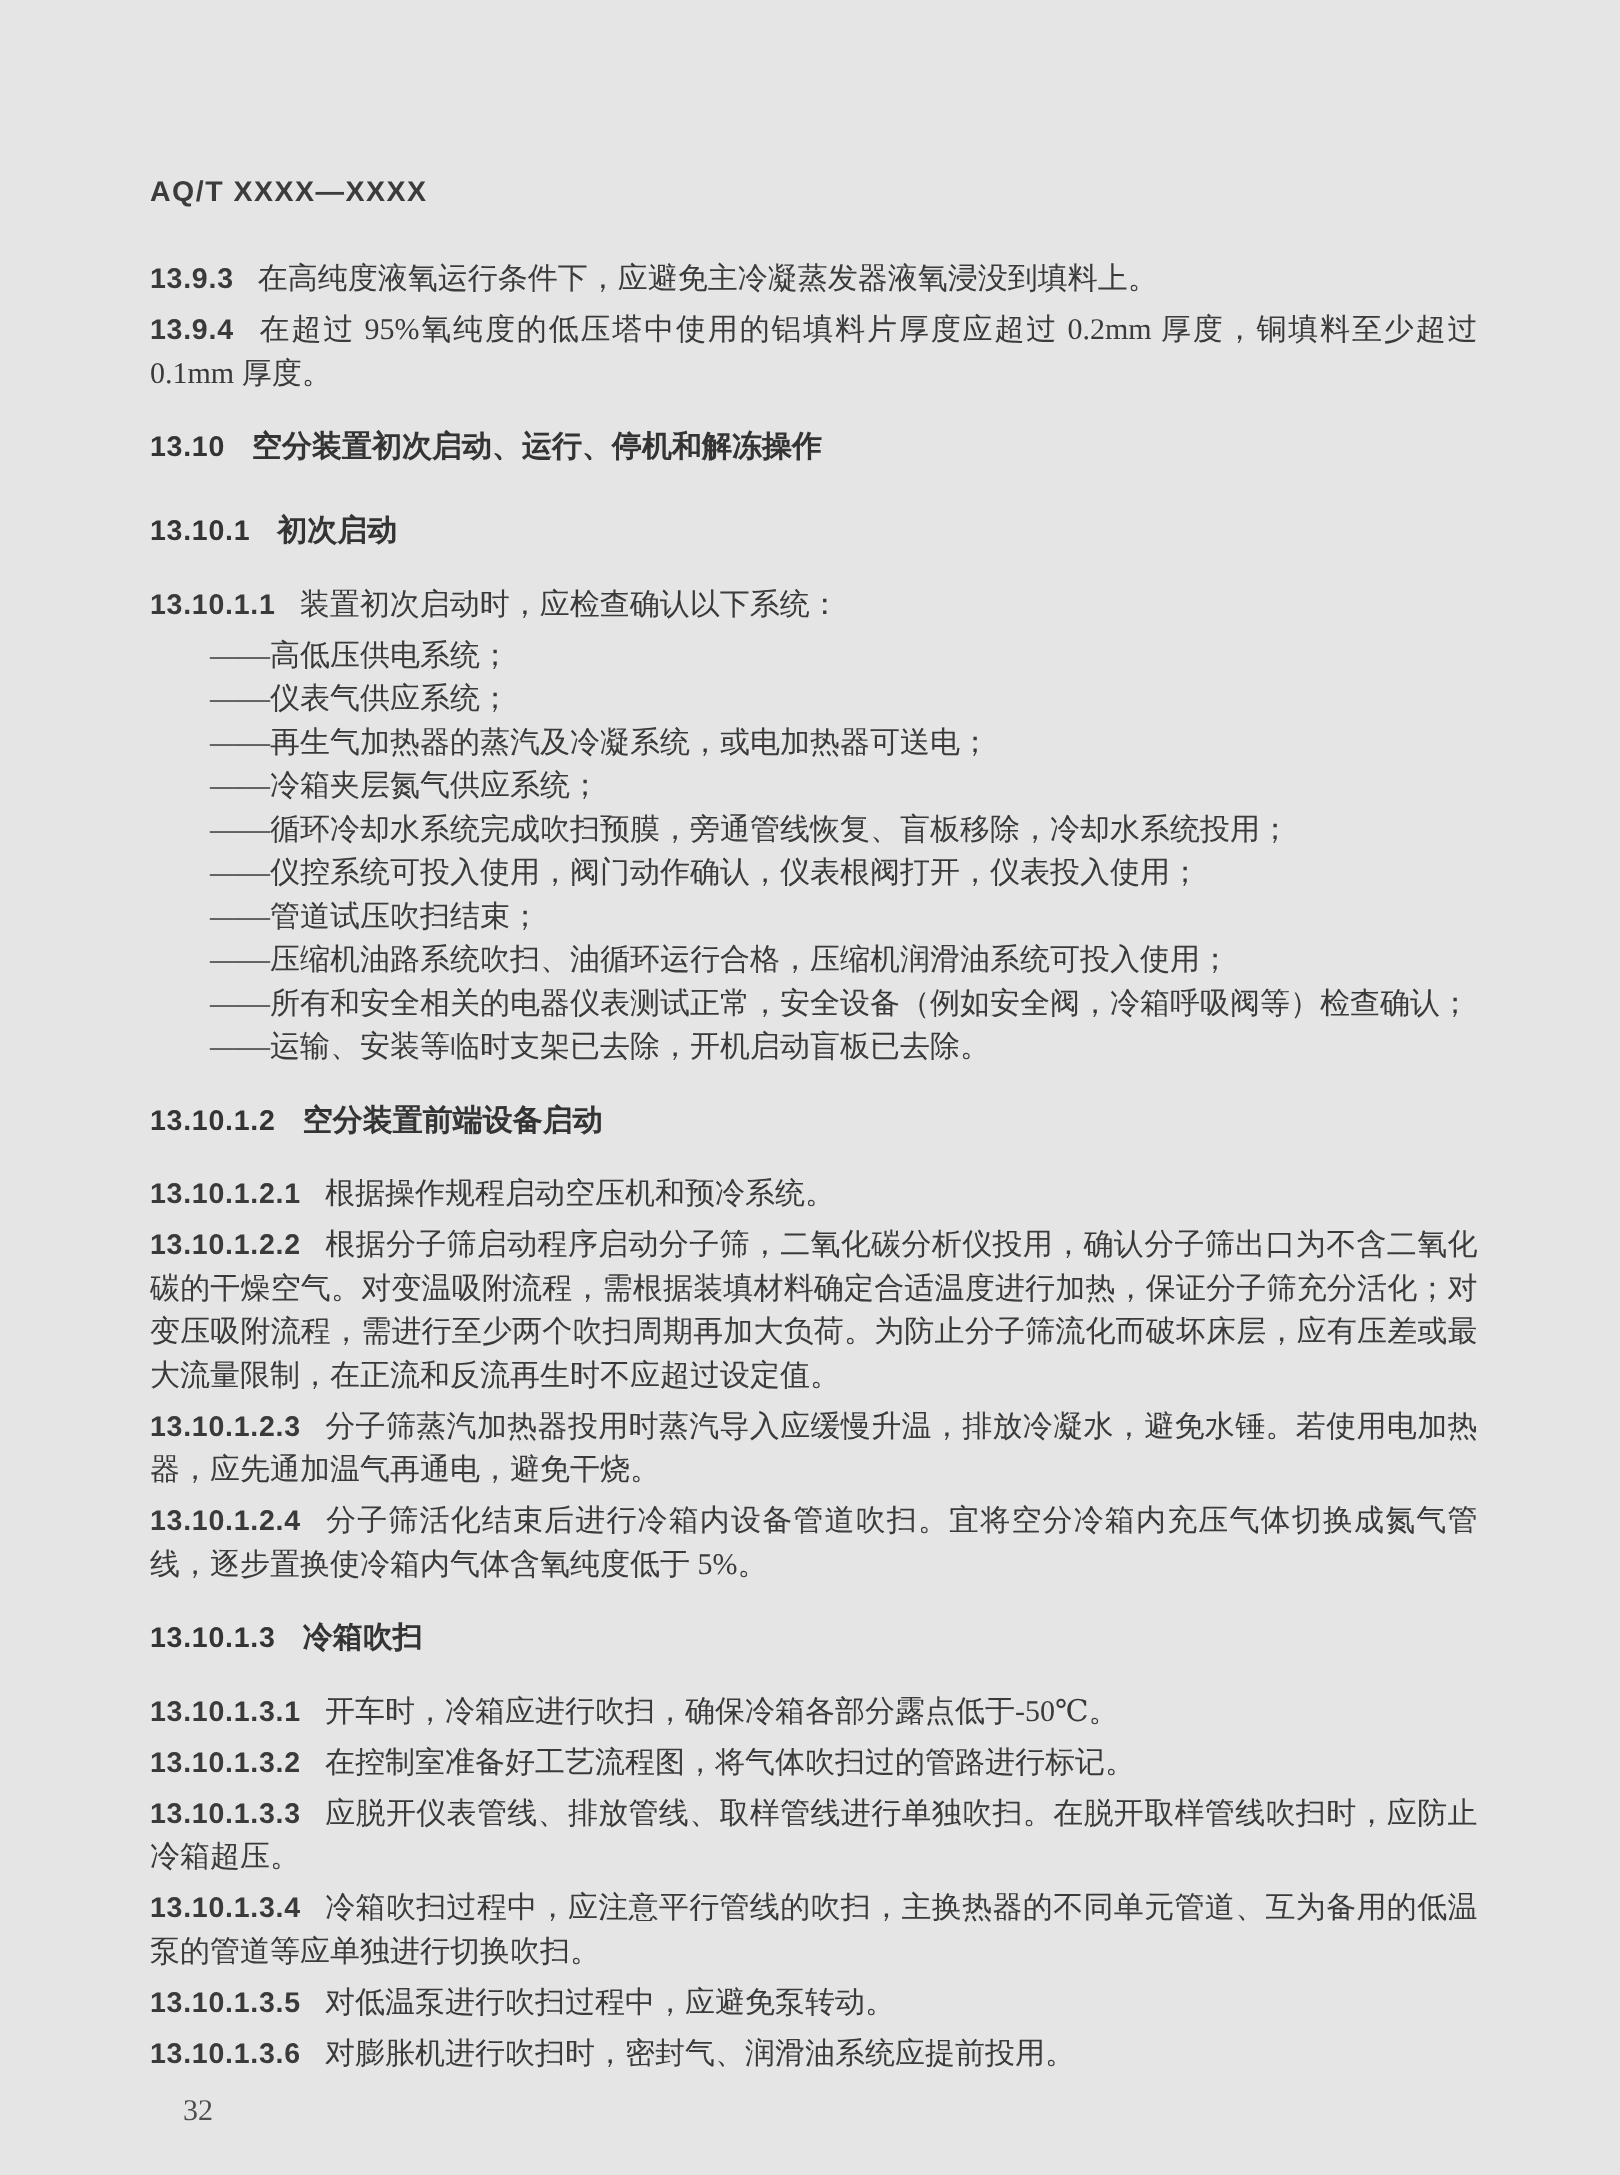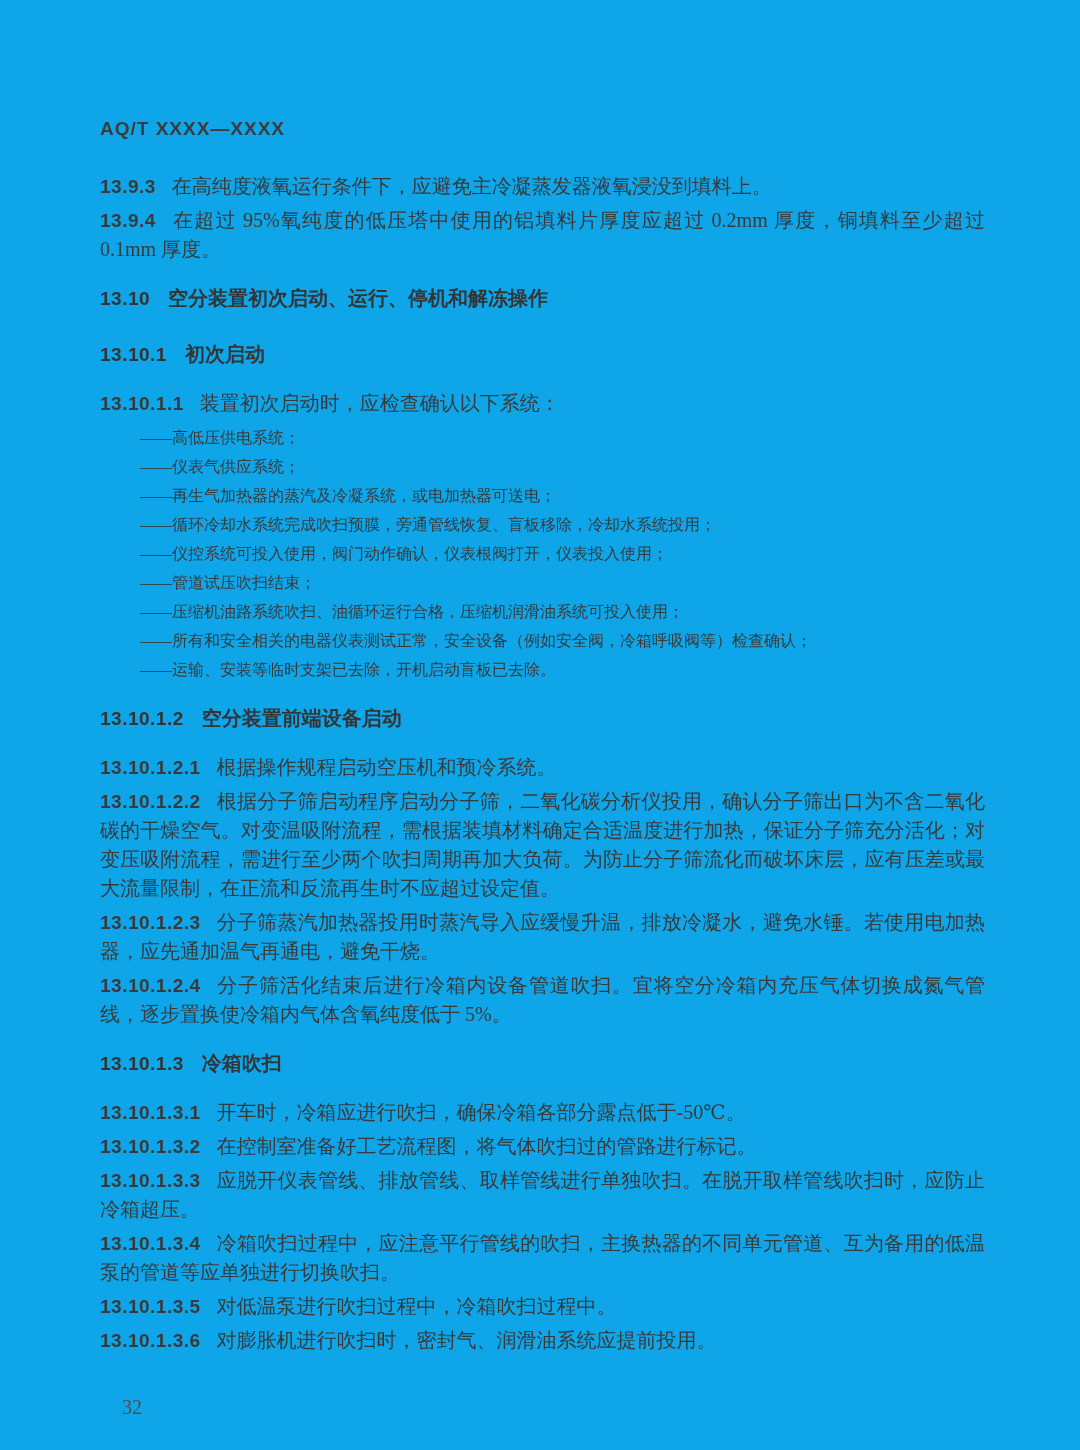--- a/index.html
+++ b/index.html
@@ -4,21 +4,21 @@
 <style>
   html, body {
     margin: 0;
     padding: 0;
     background: #ffffff;
   }
   .page {
     position: relative;
     width: 1080px;
     height: 1450px;
-    background: #0ea5e9;
+    background: #e5e5e5;
     box-sizing: border-box;
     padding: 118px 95px 0 100px;
     color: #3a3a3a;
     font-family: "Liberation Serif", "DejaVu Serif", serif;
     overflow: hidden;
   }
   .doc-header {
     font-family: "Liberation Sans", "DejaVu Sans", sans-serif;
     font-weight: bold;
     font-size: 19px;
@@ -50,21 +50,21 @@
   }
   .heading .clause-num {
     font-size: 19px;
     margin-right: 18px;
   }
   .dash-list {
     margin: 2px 0;
     padding-left: 40px;
   }
   .dash-list p {
-    font-size: 16px;
+    font-size: 20px;
     line-height: 29px;
     margin: 0;
     text-align: justify;
   }
   .page-number {
     position: absolute;
     left: 122px;
     top: 1396px;
     font-size: 20px;
     color: #4e4e4e;
@@ -85,20 +85,21 @@
   <h2 class="heading"><span class="clause-num">13.10</span><span>空分装置初次启动、运行、停机和解冻操作</span></h2>
 
   <h3 class="heading"><span class="clause-num">13.10.1</span><span>初次启动</span></h3>
 
   <p class="clause"><span class="clause-num">13.10.1.1</span><span>装置初次启动时，应检查确认以下系统：</span></p>
 
   <div class="dash-list">
     <p>——高低压供电系统；</p>
     <p>——仪表气供应系统；</p>
     <p>——再生气加热器的蒸汽及冷凝系统，或电加热器可送电；</p>
+    <p>——冷箱夹层氮气供应系统；</p>
     <p>——循环冷却水系统完成吹扫预膜，旁通管线恢复、盲板移除，冷却水系统投用；</p>
     <p>——仪控系统可投入使用，阀门动作确认，仪表根阀打开，仪表投入使用；</p>
     <p>——管道试压吹扫结束；</p>
     <p>——压缩机油路系统吹扫、油循环运行合格，压缩机润滑油系统可投入使用；</p>
     <p>——所有和安全相关的电器仪表测试正常，安全设备（例如安全阀，冷箱呼吸阀等）检查确认；</p>
     <p>——运输、安装等临时支架已去除，开机启动盲板已去除。</p>
   </div>
 
   <h3 class="heading"><span class="clause-num">13.10.1.2</span><span>空分装置前端设备启动</span></h3>
 
@@ -113,19 +114,19 @@
   <h3 class="heading"><span class="clause-num">13.10.1.3</span><span>冷箱吹扫</span></h3>
 
   <p class="clause"><span class="clause-num">13.10.1.3.1</span><span>开车时，冷箱应进行吹扫，确保冷箱各部分露点低于-50℃。</span></p>
 
   <p class="clause"><span class="clause-num">13.10.1.3.2</span><span>在控制室准备好工艺流程图，将气体吹扫过的管路进行标记。</span></p>
 
   <p class="clause"><span class="clause-num">13.10.1.3.3</span><span>应脱开仪表管线、排放管线、取样管线进行单独吹扫。在脱开取样管线吹扫时，应防止冷箱超压。</span></p>
 
   <p class="clause"><span class="clause-num">13.10.1.3.4</span><span>冷箱吹扫过程中，应注意平行管线的吹扫，主换热器的不同单元管道、互为备用的低温泵的管道等应单独进行切换吹扫。</span></p>
 
-  <p class="clause"><span class="clause-num">13.10.1.3.5</span><span>对低温泵进行吹扫过程中，冷箱吹扫过程中。</span></p>
+  <p class="clause"><span class="clause-num">13.10.1.3.5</span><span>对低温泵进行吹扫过程中，应避免泵转动。</span></p>
 
   <p class="clause"><span class="clause-num">13.10.1.3.6</span><span>对膨胀机进行吹扫时，密封气、润滑油系统应提前投用。</span></p>
 
   <div class="page-number">32</div>
 
 </div>
 
 </body></html>

